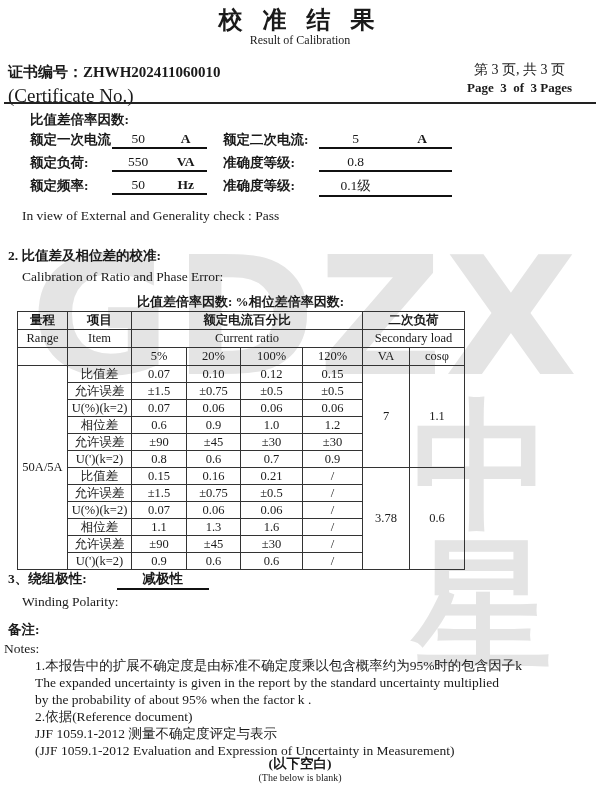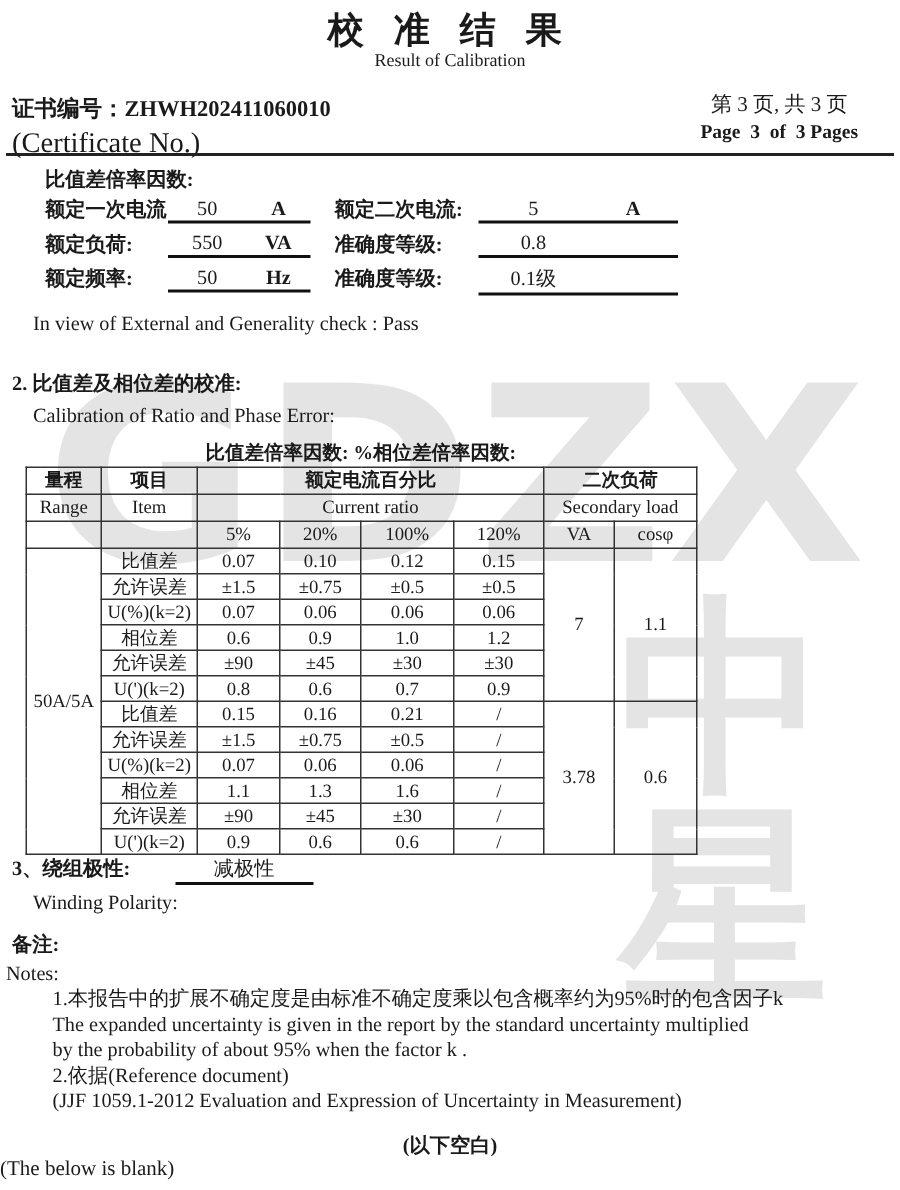--- a/index.html
+++ b/index.html
@@ -48,28 +48,28 @@
     border-collapse:collapse;table-layout:fixed;}
   table.cal td{border:1px solid #333;text-align:center;font-size:12.5px;
     padding:0;height:16px;line-height:15px;overflow:hidden;white-space:nowrap;}
   table.cal{border:1.5px solid #222;}
   table.cal tr.hrow td{height:17px;}
   td.bold{font-weight:bold;font-family:Liberation Serif, serif;}
 
   .sec3{position:absolute;top:570px;left:8px;}
   .sec3-row{display:flex;align-items:flex-start;gap:28px;}
   .wind-box{width:92px;border-bottom:2px solid #111;text-align:center;
-    font-size:13.5px;font-weight:normal;margin-left:2px;}
+    font-size:13.5px;font-weight:bold;margin-left:2px;}
 
   .notes{position:absolute;top:621px;left:8px;right:8px;font-size:13.5px;}
   .notes-cn{font-weight:bold;}
   .notes-en{margin-left:-4px;margin-top:2px;}
   .note-line{margin-left:27px;line-height:17px;}
   .blank-cn{position:absolute;top:755px;left:0;right:0;text-align:center;font-size:13.5px;font-weight:bold;}
-  .blank-en{position:absolute;top:772px;left:0;right:0;font-size:14px;}
+  .blank-en{position:absolute;top:772px;left:0;right:0;text-align:center;font-size:10px;}
 </style>
 </head>
 <body>
 
 <div class="watermark wm-letters">GDZX</div>
 <div class="watermark wm-chars">中星</div>
 
 <div class="content">
 
   <div class="title">校 准 结 果</div>
@@ -280,19 +280,20 @@
     <div class="sec-en">Winding Polarity:</div>
   </div>
 
   <div class="notes">
     <div class="notes-cn">备注:</div>
     <div class="notes-en">Notes:</div>
     <div class="note-line">1.本报告中的扩展不确定度是由标准不确定度乘以包含概率约为95%时的包含因子k</div>
     <div class="note-line">The expanded uncertainty is given in the report by the standard uncertainty multiplied</div>
     <div class="note-line">by the probability of about 95% when the factor k .</div>
     <div class="note-line">2.依据(Reference document)</div>
+    <div class="note-line">JJF 1059.1-2012 测量不确定度评定与表示</div>
     <div class="note-line">(JJF 1059.1-2012 Evaluation and Expression of Uncertainty in Measurement)</div>
   </div>
 
   <div class="blank-cn">(以下空白)</div>
   <div class="blank-en">(The below is blank)</div>
 
 </div>
 
 </body></html>

